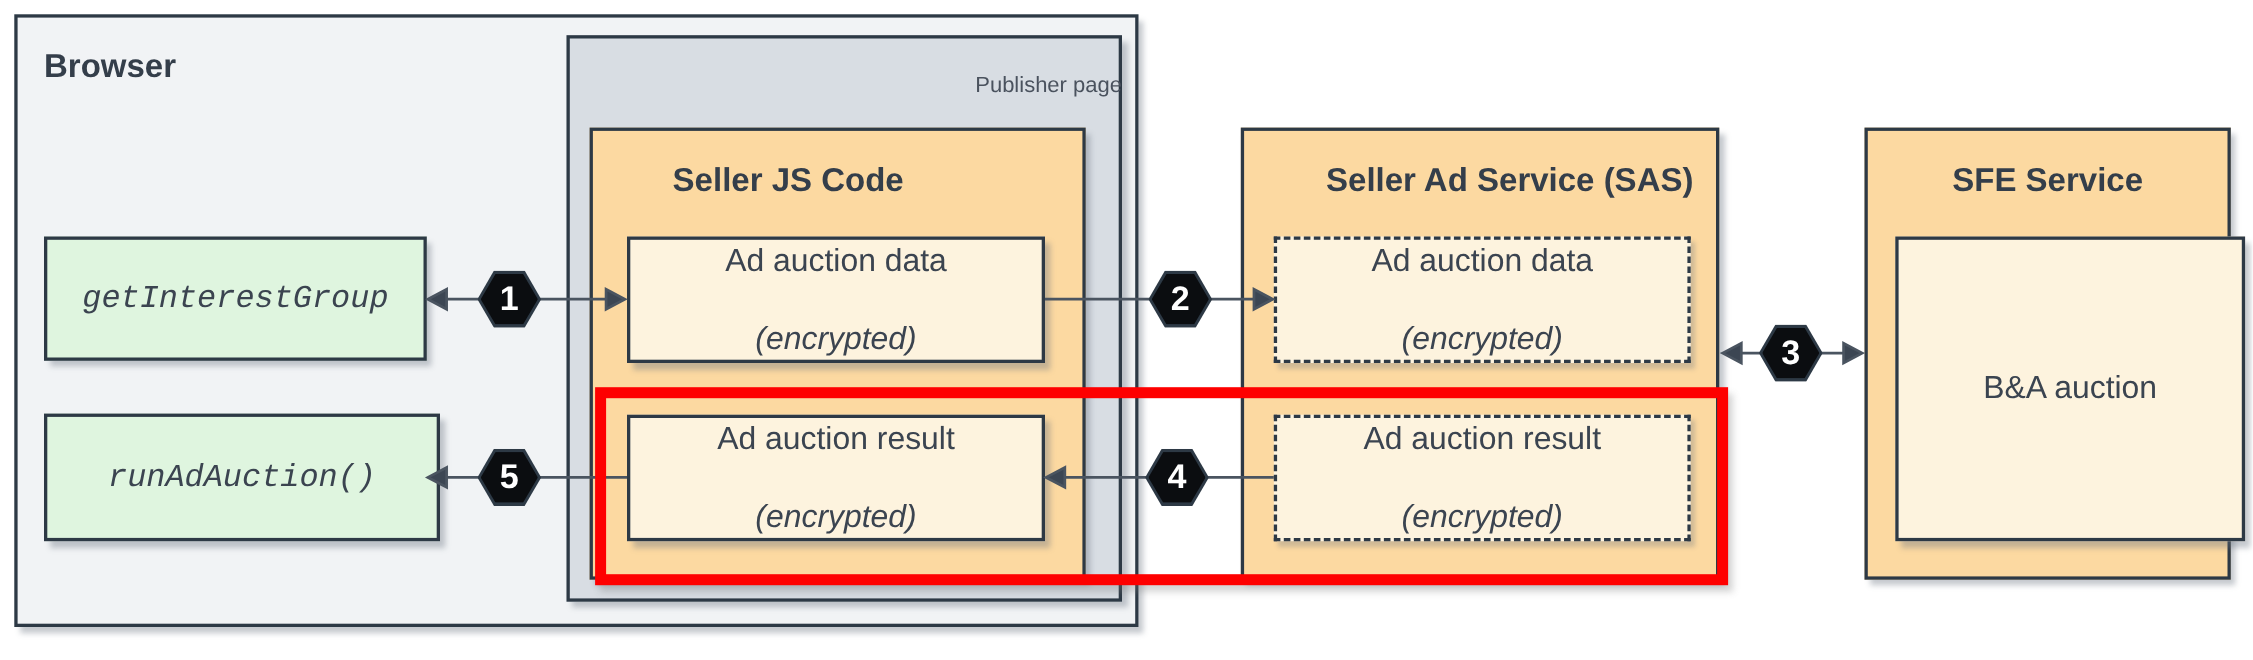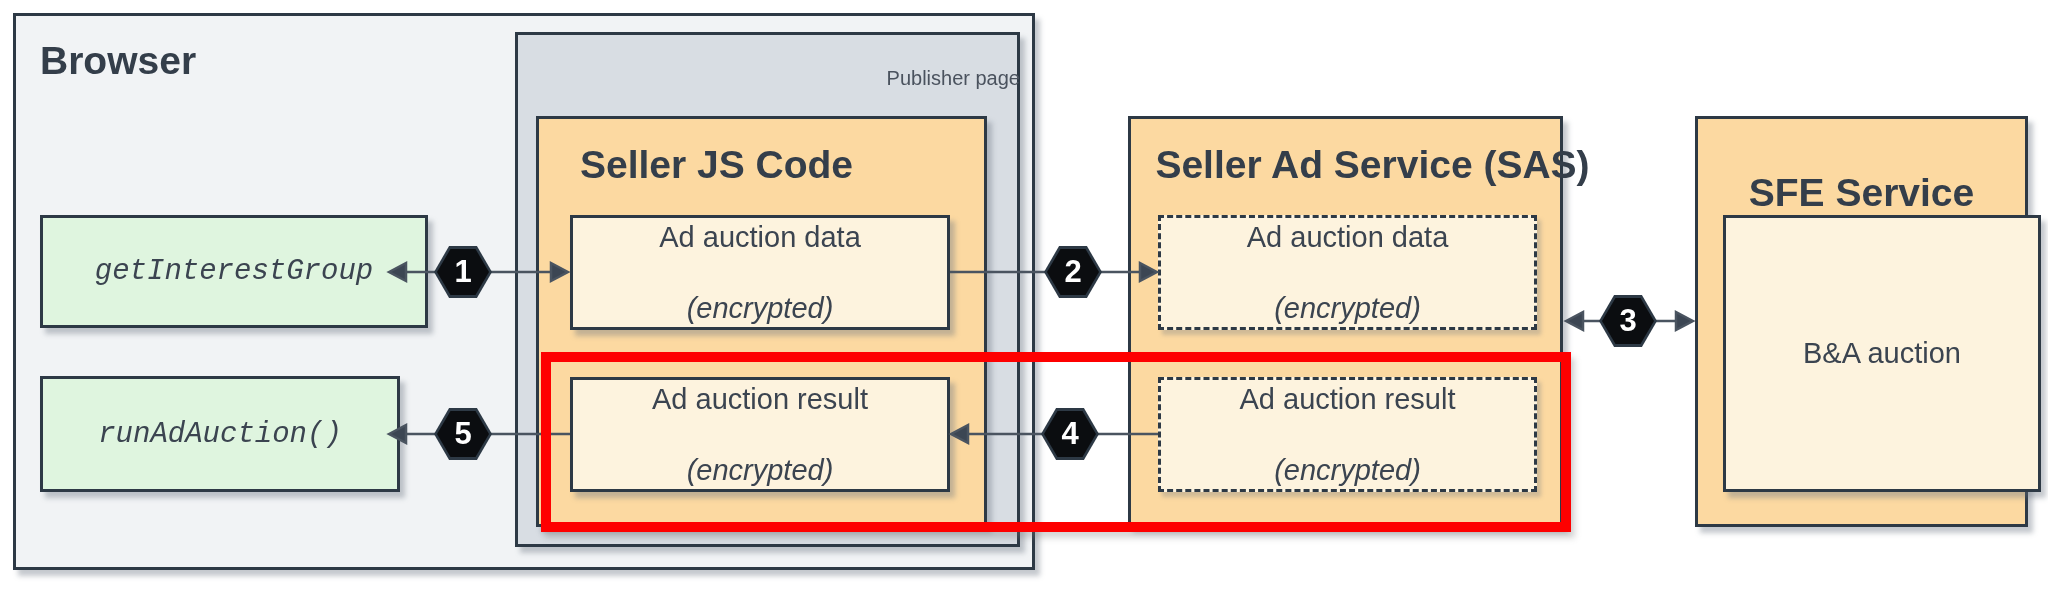--- a/index.html
+++ b/index.html
@@ -4,21 +4,21 @@
 <style>
   html,body{margin:0;padding:0;background:#ffffff;}
   #stage{
     position:relative;width:2048px;height:600px;background:var(--page-bg,#ffffff);
     font-family:"Liberation Sans",sans-serif;overflow:hidden;
   }
   .node{position:absolute;box-sizing:border-box;border:3px solid var(--border-dark,#2d3945);
         box-shadow:5px 6px 5px rgba(103,114,125,.38);}
   .container-label{position:absolute;font-size:20px;color:var(--publisher-label-text,#4a525e);
         text-align:right;z-index:4;line-height:34px;}
-  .title{position:absolute;font-size:39px;font-weight:bold;color:var(--title-text,#343e4a);
+  .title{position:absolute;font-size:30px;font-weight:bold;color:var(--title-text,#343e4a);
         text-align:center;z-index:4;line-height:34px;}
   .box-label{display:flex;flex-direction:column;align-items:center;justify-content:center;
         height:100%;font-size:29px;color:var(--body-text,#3b4450);line-height:37px;text-align:center;}
   .italic{font-style:italic;margin-top:34px;}
   .mono{font-family:"Liberation Mono",monospace;font-style:italic;}
   .cream{background:var(--panel-cream,#fdf3de);}
   .orange{background:var(--panel-orange,#fcd9a1);}
   .green{background:var(--panel-green,#dff5df);}
   .dashed{border-style:dashed;box-shadow:4px 5px 4px rgba(103,114,125,.3);}
   #browser-box{left:13px;top:13px;width:1022px;height:557px;background:var(--browser-fill,#f1f3f5);z-index:1;}
@@ -27,23 +27,23 @@
   #publisher-label{left:515px;top:61px;width:505px;}
   #seller-js-box{left:536px;top:116px;width:451px;height:411px;z-index:3;}
   #seller-js-title{left:536px;top:148px;width:361px;}
   #js-data-box{left:570px;top:215px;width:380px;height:115px;z-index:4;}
   #js-result-box{left:570px;top:377px;width:380px;height:115px;z-index:4;}
   #sas-box{left:1128px;top:116px;width:435px;height:411px;z-index:3;}
   #sas-title{left:1155px;top:148px;width:435px;}
   #sas-data-box{left:1158px;top:215px;width:379px;height:115px;z-index:4;}
   #sas-result-box{left:1158px;top:377px;width:379px;height:115px;z-index:4;}
   #sfe-box{left:1695px;top:116px;width:333px;height:411px;z-index:3;}
-  #sfe-title{left:1695px;top:148px;width:333px;margin-top:28px;}
+  #sfe-title{left:1695px;top:148px;width:333px;}
   #ba-auction-box{left:1723px;top:215px;width:318px;height:277px;z-index:4;}
-  #gig-box{left:40px;top:215px;width:388px;height:113px;z-index:3;}
+  #gig-box{left:40px;top:215px;width:348px;height:113px;z-index:3;}
   #raa-box{left:40px;top:376px;width:360px;height:116px;z-index:3;}
   #red-frame{position:absolute;left:541px;top:352px;width:1030px;height:180px;box-sizing:border-box;
     border:10px solid var(--highlight-red,#fe0000);z-index:6;box-shadow:4px 6px 6px rgba(120,120,120,.3);}
   #connectors{position:absolute;left:0;top:0;z-index:5;}
   .hex{position:absolute;width:58px;height:52px;transform:translate(-50%,-50%);
     background:var(--border-dark,#2d3945);
     clip-path:polygon(26% 0%,74% 0%,100% 50%,74% 100%,26% 100%,0% 50%);
     display:flex;align-items:center;justify-content:center;z-index:7;}
   .hex-inner{position:absolute;left:3px;top:3px;right:3px;bottom:3px;
     background:var(--hex-fill,#0b0d10);

